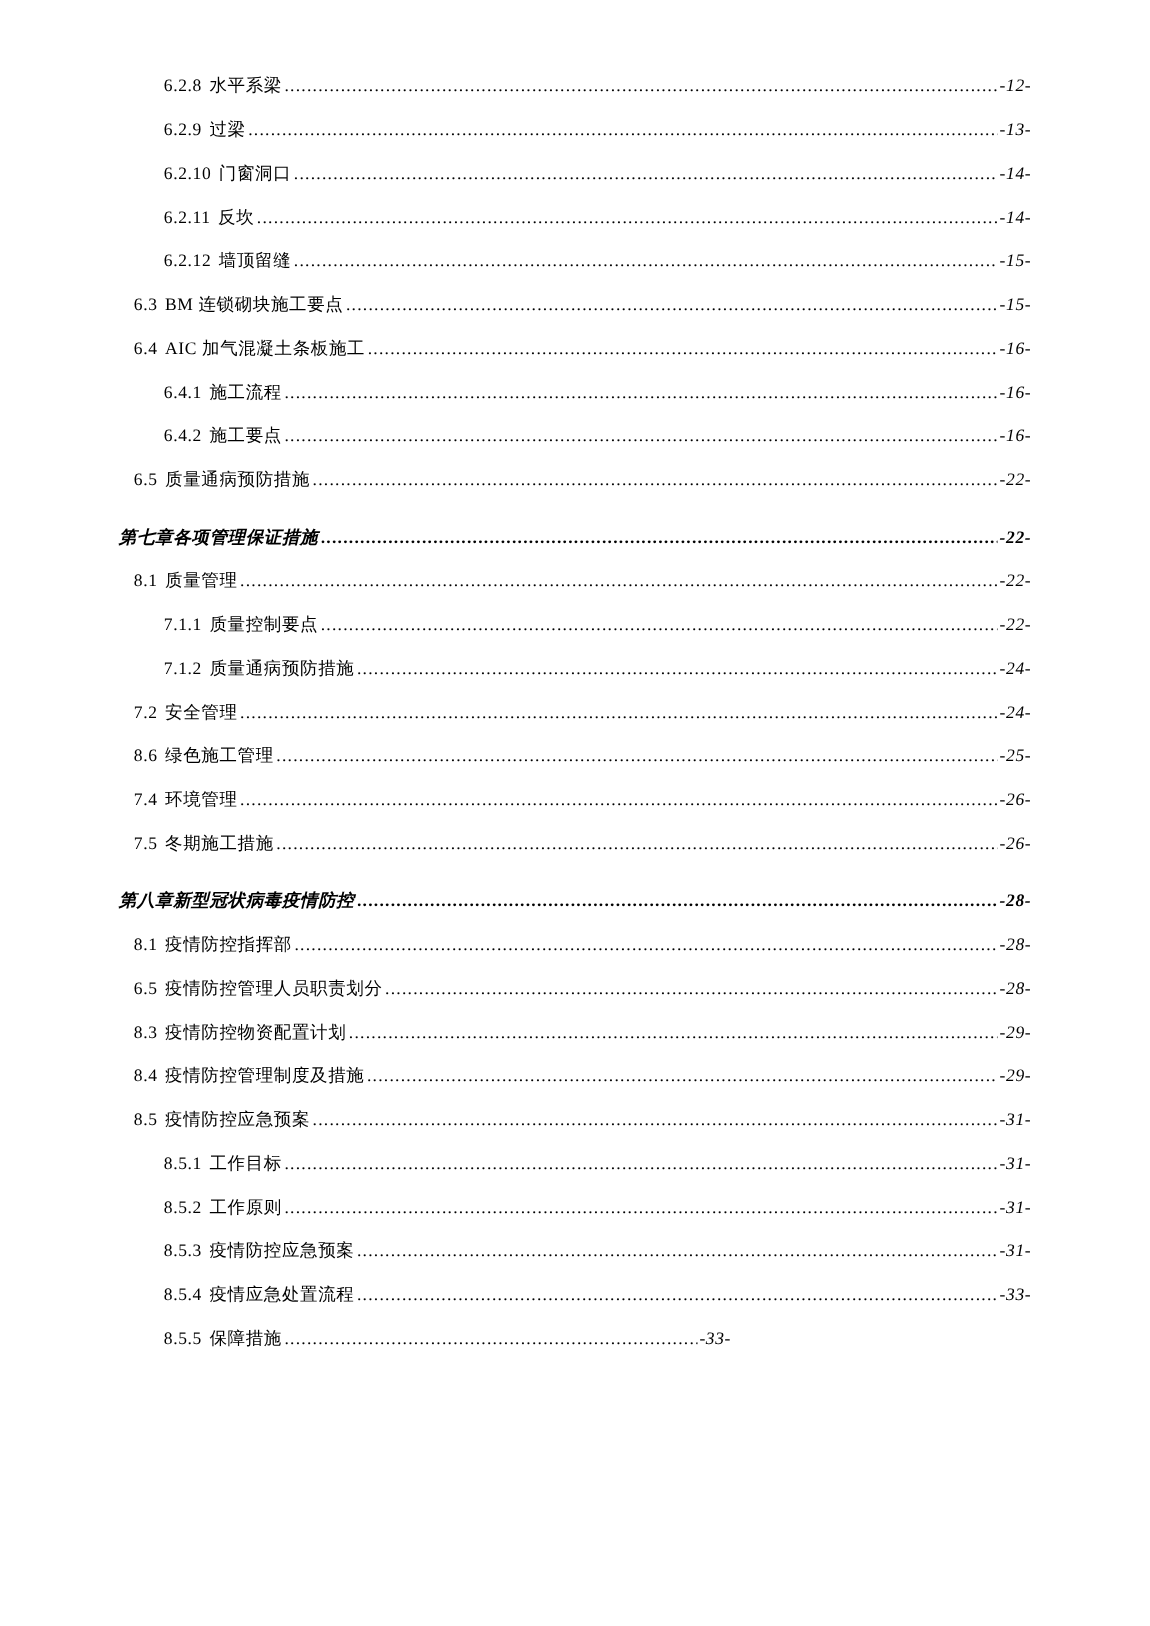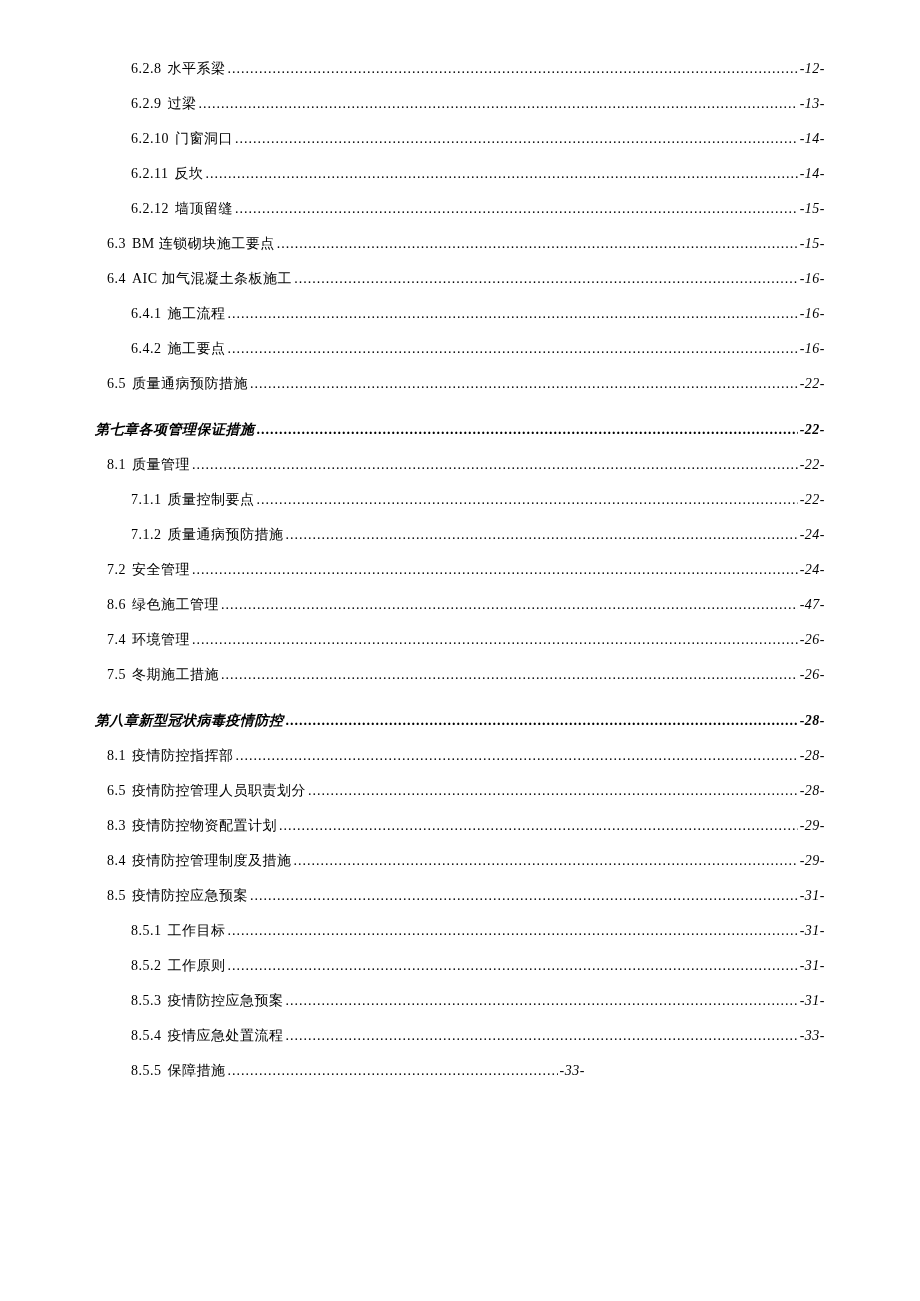--- a/index.html
+++ b/index.html
@@ -150,21 +150,21 @@
     <div class="toc-entry level-2">
       <span class="toc-number">7.2</span>
       <span class="toc-title">安全管理</span>
       <span class="toc-dots"></span>
       <span class="toc-page">-24-</span>
     </div>
     <div class="toc-entry level-2">
       <span class="toc-number">8.6</span>
       <span class="toc-title">绿色施工管理</span>
       <span class="toc-dots"></span>
-      <span class="toc-page">-47-</span>
+      <span class="toc-page">-25-</span>
     </div>
     <div class="toc-entry level-2">
       <span class="toc-number">7.4</span>
       <span class="toc-title">环境管理</span>
       <span class="toc-dots"></span>
       <span class="toc-page">-26-</span>
     </div>
     <div class="toc-entry level-2">
       <span class="toc-number">7.5</span>
       <span class="toc-title">冬期施工措施</span>

